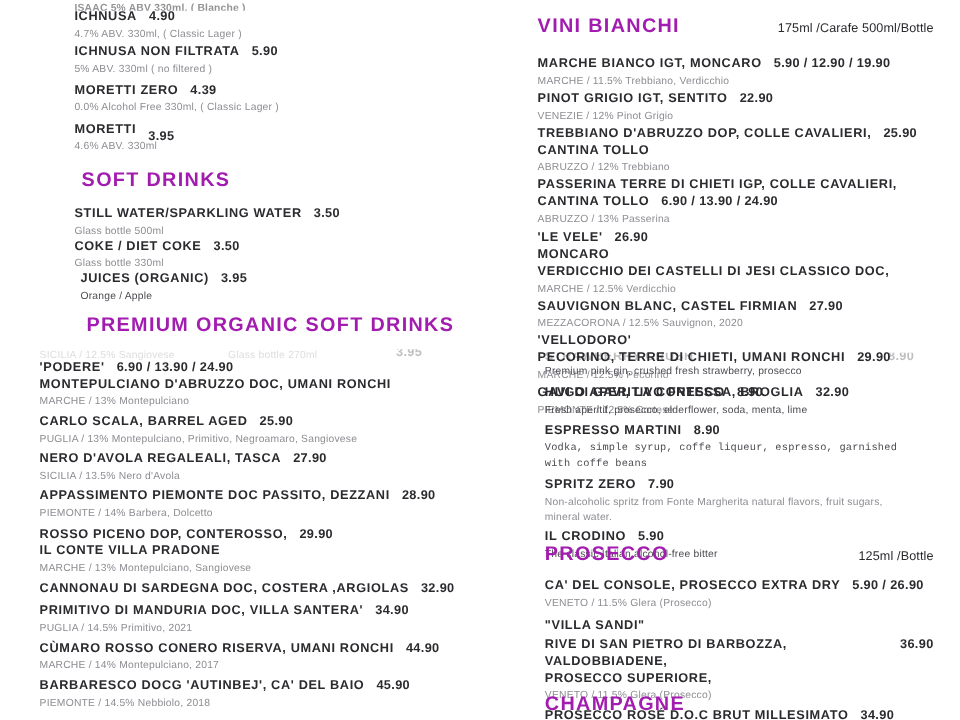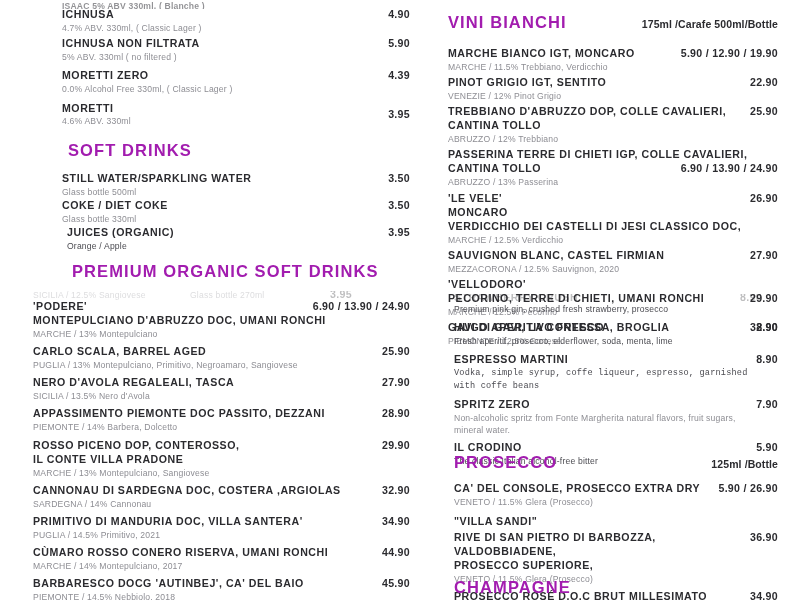--- a/index.html
+++ b/index.html
@@ -19,26 +19,26 @@
 
   
   .section-head {
     font-size:16.5px; font-weight:700; letter-spacing:1.1px;
     color:#a21caf; text-transform:uppercase;
   }
   .section-row {
     display:flex; align-items:baseline; justify-content:space-between;
   }
   .section-units {
-    font-size:10.5px; font-weight:700; letter-spacing:.1px; color:#2b2b2f;
+    font-size:10.5px; font-weight:400; letter-spacing:.1px; color:#2b2b2f;
   }
 
   .item { margin-bottom:2px; }
   .item-line {
-    display:flex; align-items:baseline; justify-content:space-between;
+    display:flex; align-items:baseline; justify-content:flex-start;
     gap:10px;
   }
   .item-name {
     font-size:10.6px; font-weight:700; letter-spacing:.55px;
     color:#2b2b2f; line-height:1.32; text-transform:uppercase;
   }
   .item-name.lower { text-transform:none; }
   .item-price {
     font-size:10.6px; font-weight:700; letter-spacing:.3px;
     color:#2b2b2f; white-space:nowrap; flex-shrink:0;
@@ -181,21 +181,20 @@
         </div>
         <div class="item-sub">IL CONTE VILLA PRADONE</div>
         <div class="item-desc">MARCHE  / 13% Montepulciano, Sangiovese</div>
       </div>
 
       <div class="item" style="margin-bottom:5px;">
         <div class="item-line">
           <span class="item-name">CANNONAU DI SARDEGNA DOC, COSTERA ,ARGIOLAS</span>
           <span class="item-price">32.90</span>
         </div>
-        <div class="item-desc">SARDEGNA / 14%  Cannonau</div>
       </div>
 
       <div class="item" style="margin-bottom:5px;">
         <div class="item-line">
           <span class="item-name">PRIMITIVO DI MANDURIA DOC, VILLA SANTERA'</span>
           <span class="item-price">34.90</span>
         </div>
         <div class="item-desc">PUGLIA / 14.5%  Primitivo, 2021</div>
       </div>
 

